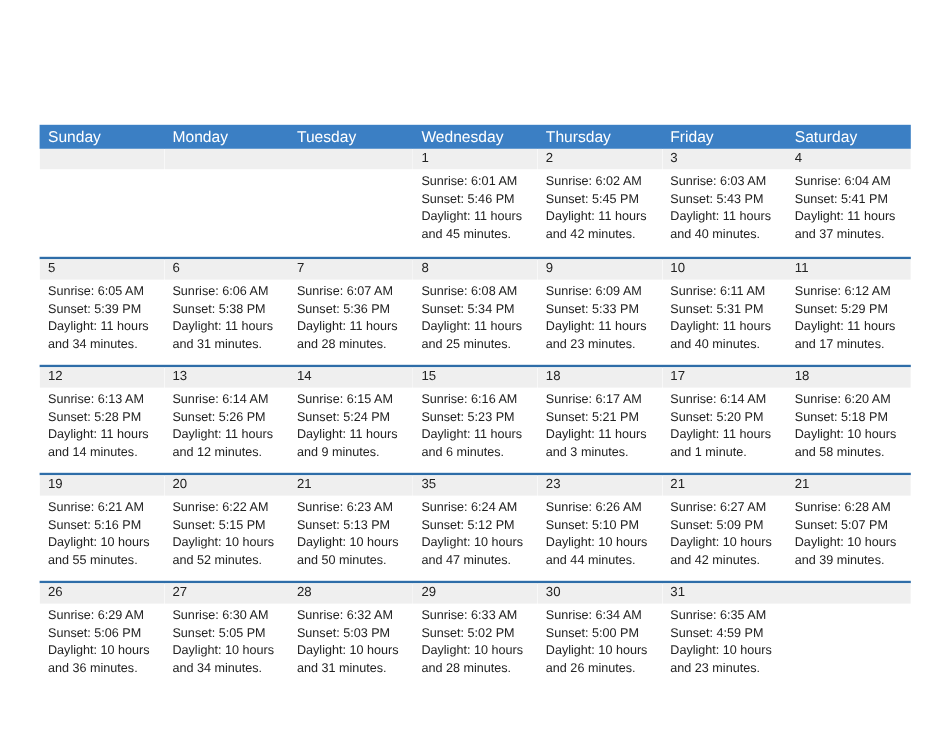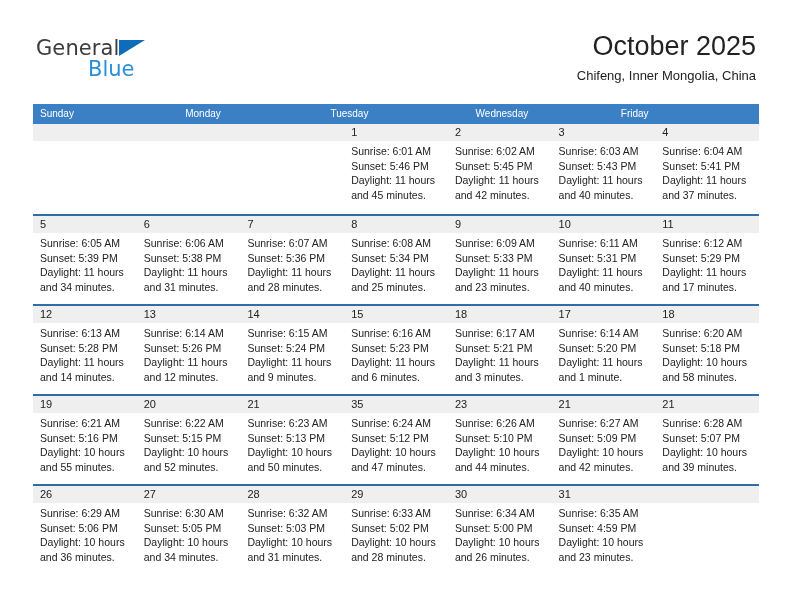--- a/index.html
+++ b/index.html
@@ -94,21 +94,21 @@
     width: 726px;
   }
   .weekday-row {
     display: flex;
     background: #3b7fc4;
     height: 20px;
   }
   .weekday-cell {
     flex: 1 1 0;
     color: #ffffff;
-    font-size: 10px;
+    font-size: 13px;
     line-height: 20px;
     padding-left: 7px;
     box-sizing: border-box;
     white-space: nowrap;
     overflow: hidden;
   }
   .week-row {
     display: flex;
     height: 90px;
     border-top: 2px solid #2e6da8;
@@ -144,42 +144,30 @@
   }
   .empty .day-num-band {
     background: #efefef;
   }
 </style>
 </head>
 <body>
 
 <div class="page">
 
-  <div class="header">
-
-    <div class="logo">
-      <span class="logo-general">General</span>
-      <span class="logo-triangle"></span>
-      <span class="logo-blue">Blue</span>
-    </div>
-
-    <div class="title-block">
-      <div class="month-title">October 2025</div>
-      <div class="location">Chifeng, Inner Mongolia, China</div>
-    </div>
-
-  </div>
 
   <div class="calendar">
     <div class="weekday-row" id="weekday-row">
         <div class="weekday-cell">Sunday</div>
         <div class="weekday-cell">Monday</div>
         <div class="weekday-cell">Tuesday</div>
         <div class="weekday-cell">Wednesday</div>
+        <div class="weekday-cell">Thursday</div>
         <div class="weekday-cell">Friday</div>
+        <div class="weekday-cell">Saturday</div>
       </div>
     <div id="weeks-container">
         <div class="week-row">
           <div class="day-cell empty">
             <div class="day-num-band"></div>
             <div class="day-body"></div>
           </div>
           <div class="day-cell empty">
             <div class="day-num-band"></div>
             <div class="day-body"></div>

